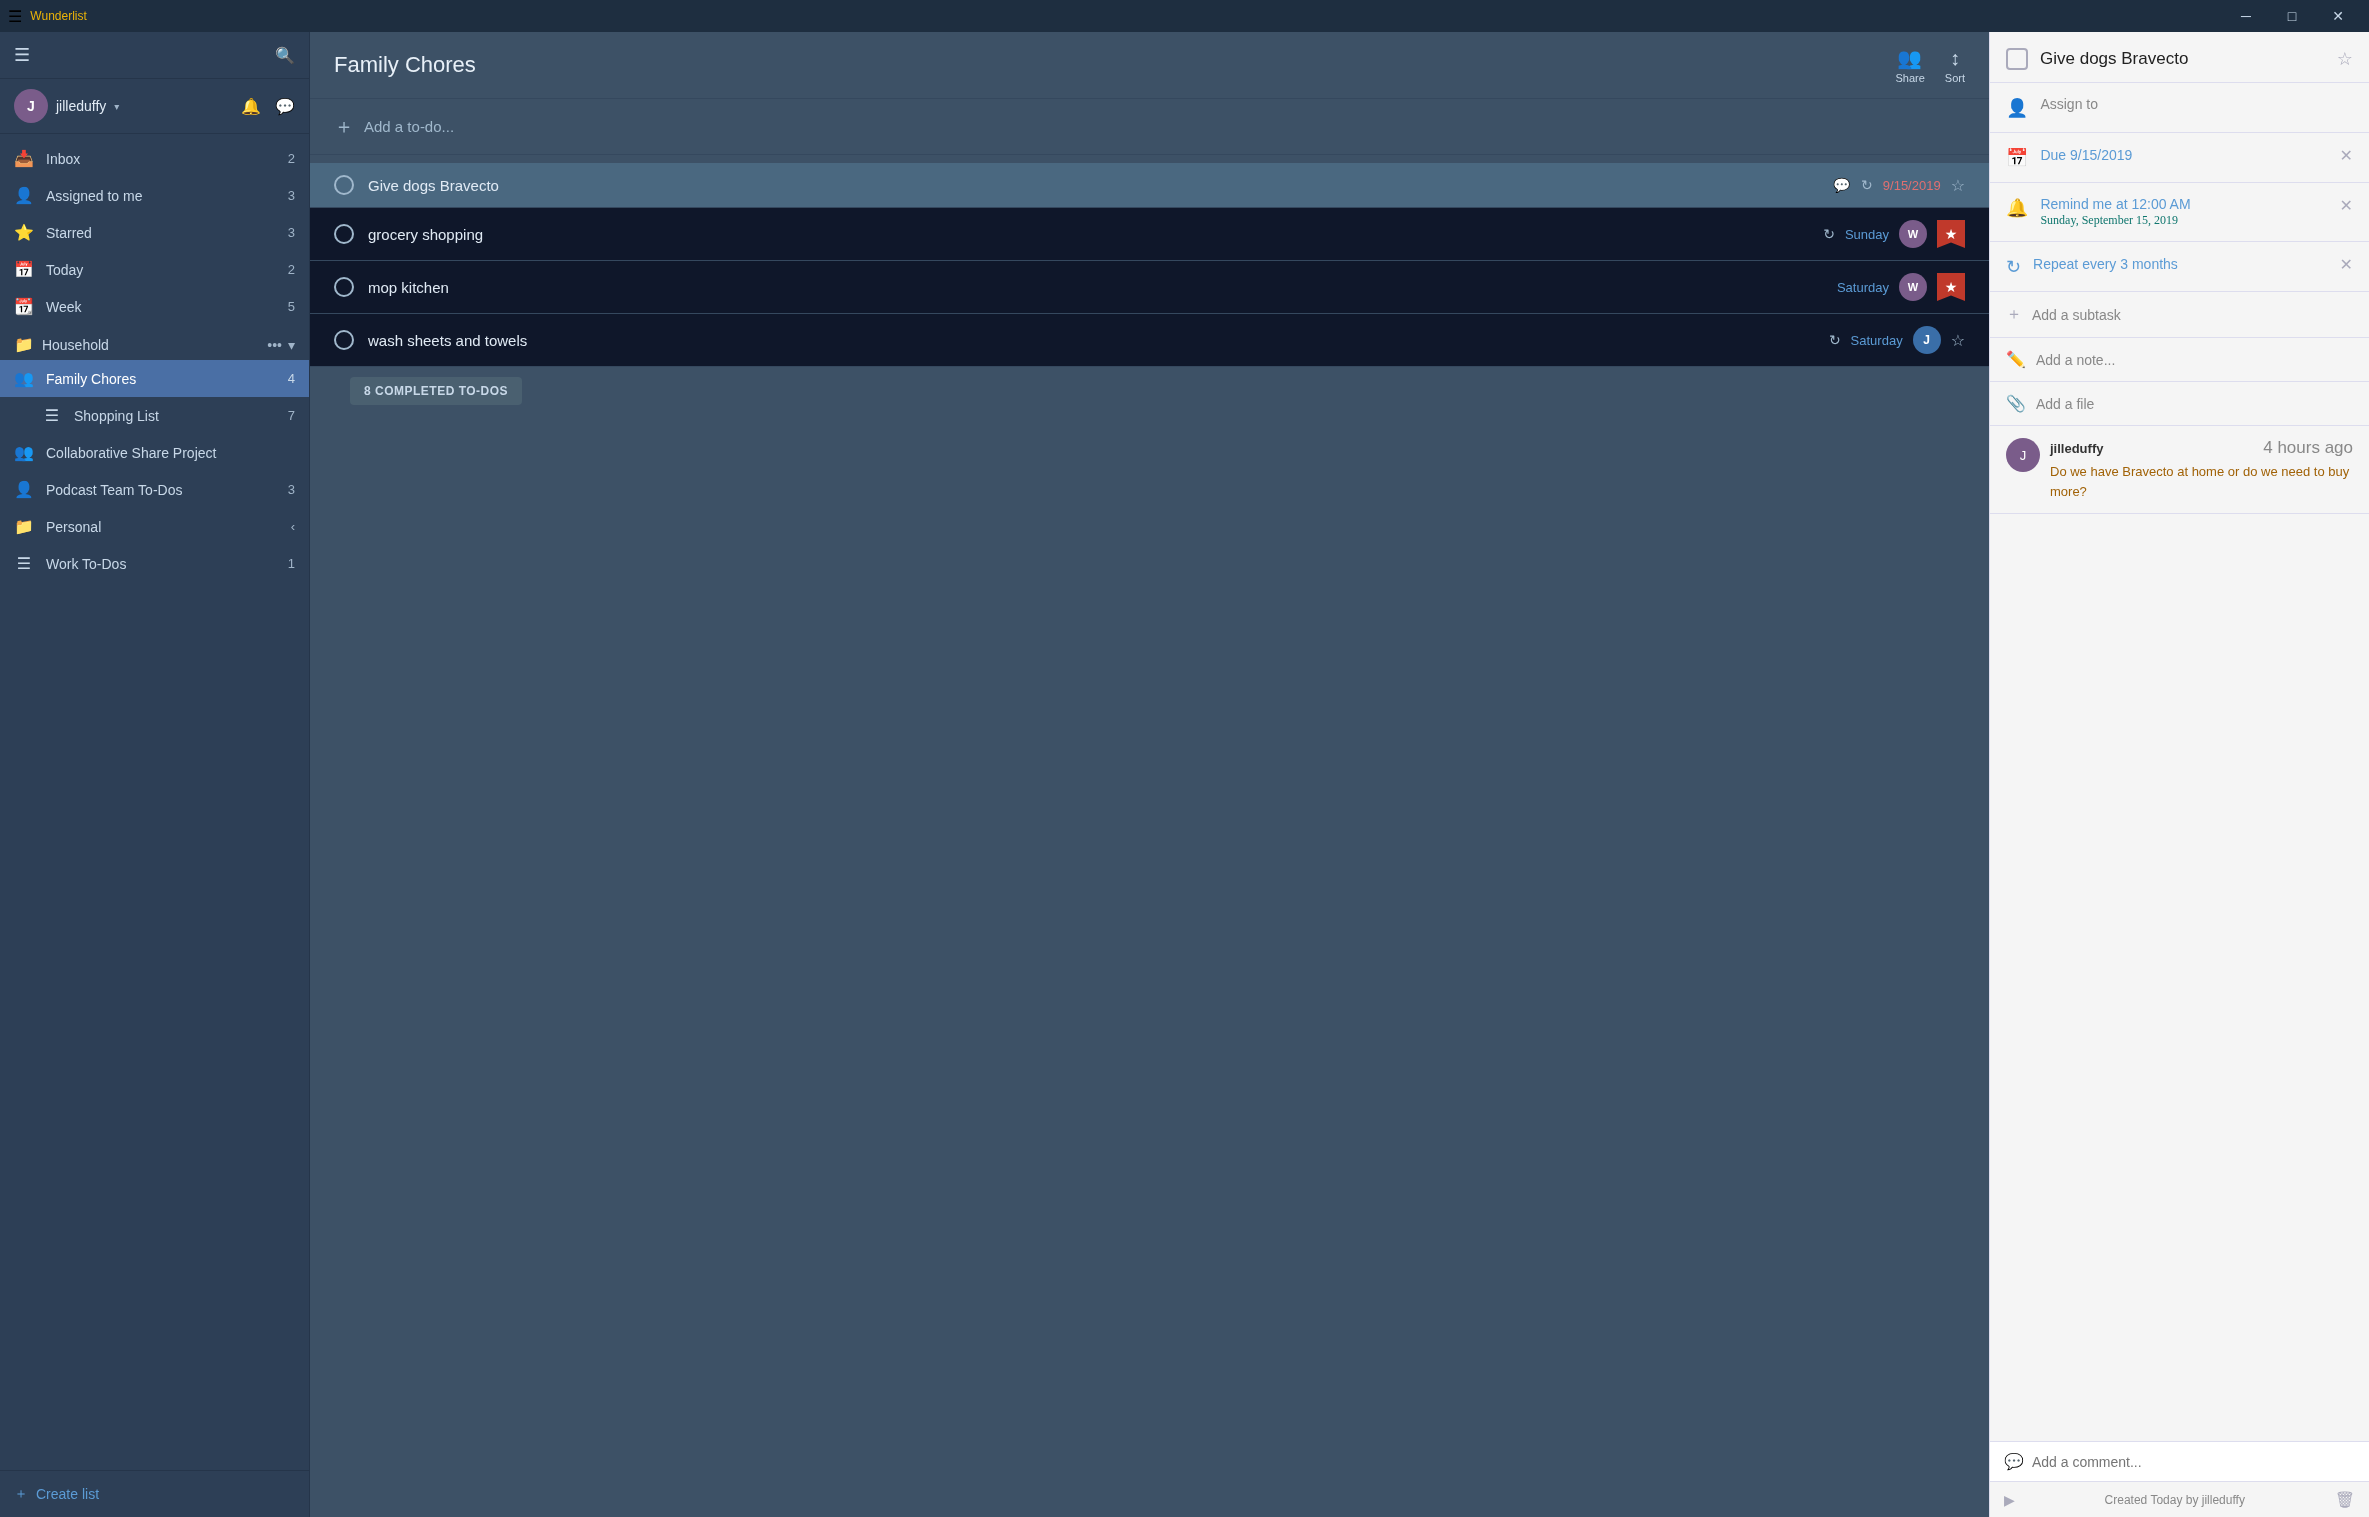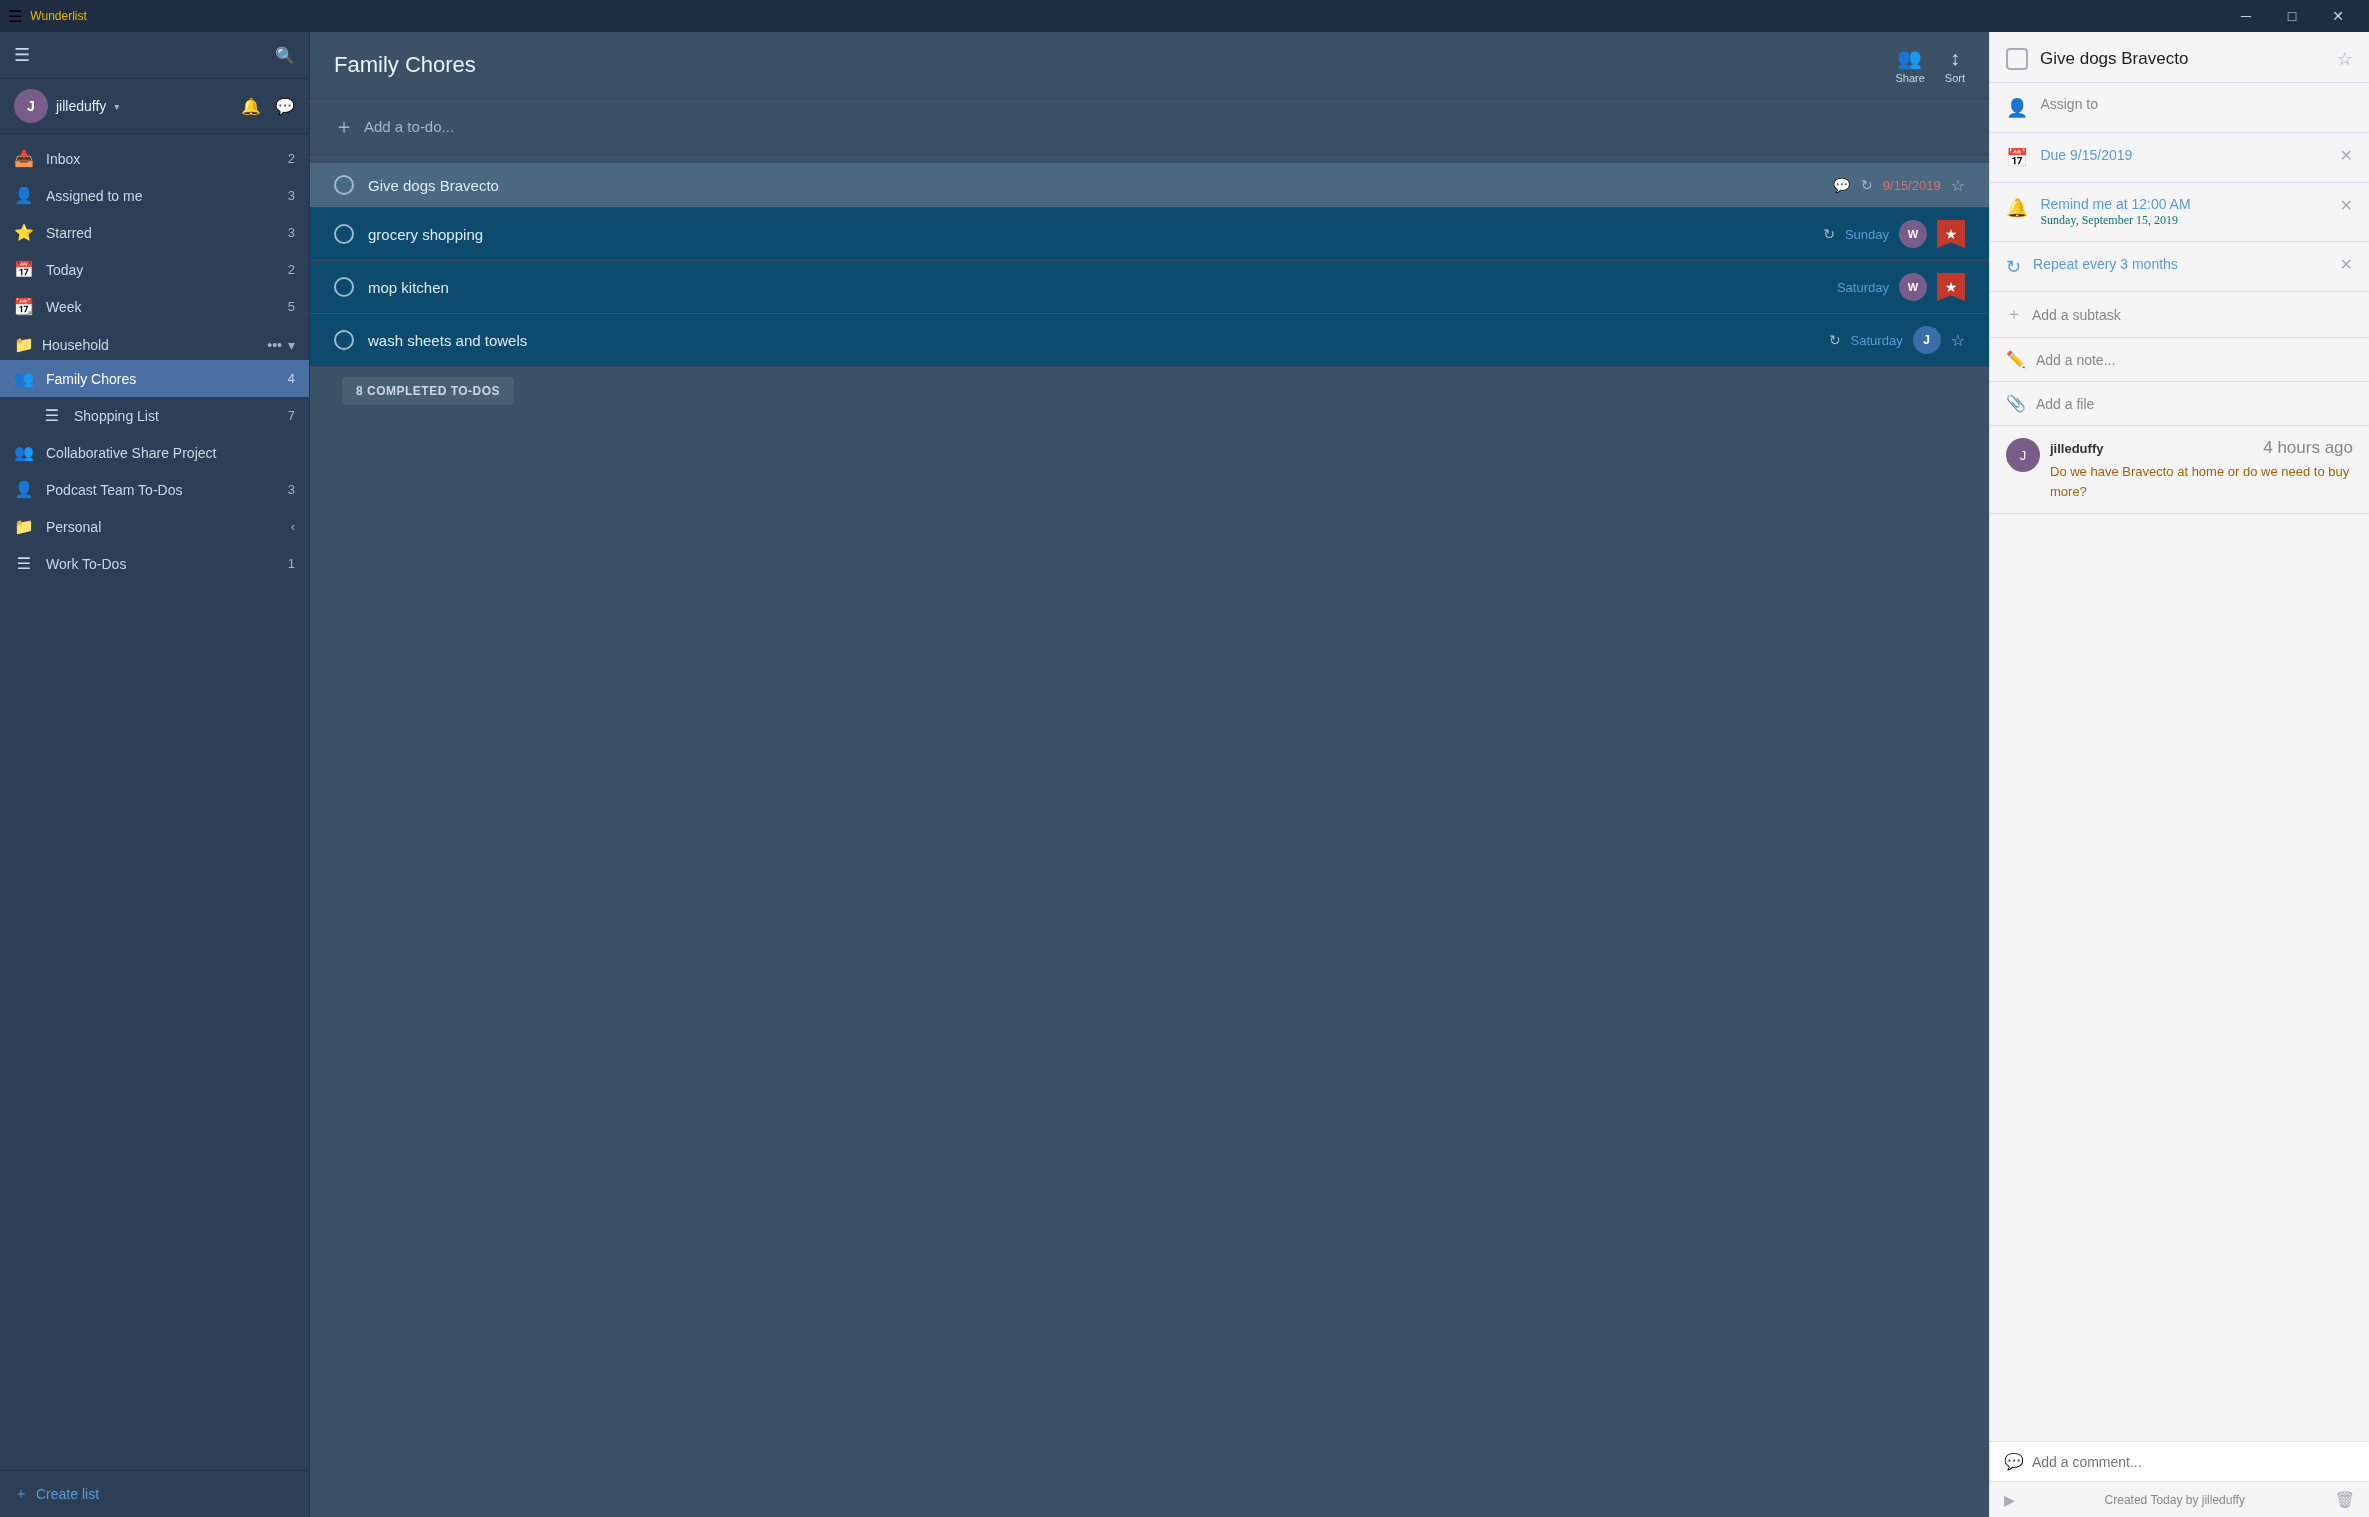--- a/index.html
+++ b/index.html
@@ -98,21 +98,21 @@
       display: flex; align-items: center; gap: 10px;
       padding: 14px 24px; border-bottom: 1px solid #35485e;
       color: #a0b8cc; font-size: 15px; cursor: pointer;
     }
     .add-plus { font-size: 20px; color: #a0b8cc; }
 
     .todo-list { flex: 1; overflow-y: auto; padding: 8px 0; }
 
     .todo-item {
       display: flex; align-items: center; padding: 12px 24px;
-      background: #0c4a6e; border-bottom: 1px solid #35485e; cursor: pointer;
+      background: #0f172a; border-bottom: 1px solid #35485e; cursor: pointer;
     }
     .todo-item.selected { background: #4a6880; }
     .todo-checkbox {
       width: 20px; height: 20px; border: 2px solid #a0b8cc; border-radius: 50%;
       margin-right: 14px; flex-shrink: 0; cursor: pointer;
     }
     .todo-text { flex: 1; font-size: 15px; color: #e0eaf4; }
     .todo-meta { display: flex; align-items: center; gap: 10px; }
     .todo-comment-icon { color: #a0b8cc; font-size: 14px; }
     .todo-repeat-icon { color: #a0b8cc; font-size: 14px; }
@@ -125,21 +125,21 @@
       font-size: 12px; color: white; font-weight: bold;
     }
     .todo-star { color: #a0b8cc; font-size: 16px; cursor: pointer; }
     .red-bookmark {
       background: #c0392b; color: white; font-size: 14px;
       width: 28px; height: 28px; display: flex; align-items: center; justify-content: center;
       clip-path: polygon(0 0, 100% 0, 100% 100%, 50% 80%, 0 100%);
     }
 
     .completed-section {
-      padding: 10px 32px;
+      padding: 10px 40px;
     }
     .completed-btn {
       background: #4a6070; border: none; color: #c8d8e8; padding: 7px 14px;
       border-radius: 4px; font-size: 12px; letter-spacing: 0.5px; cursor: pointer;
       font-weight: 600;
     }
 
     
     .detail-panel {
       width: 380px; background: #f5f5f5; display: flex; flex-direction: column;

